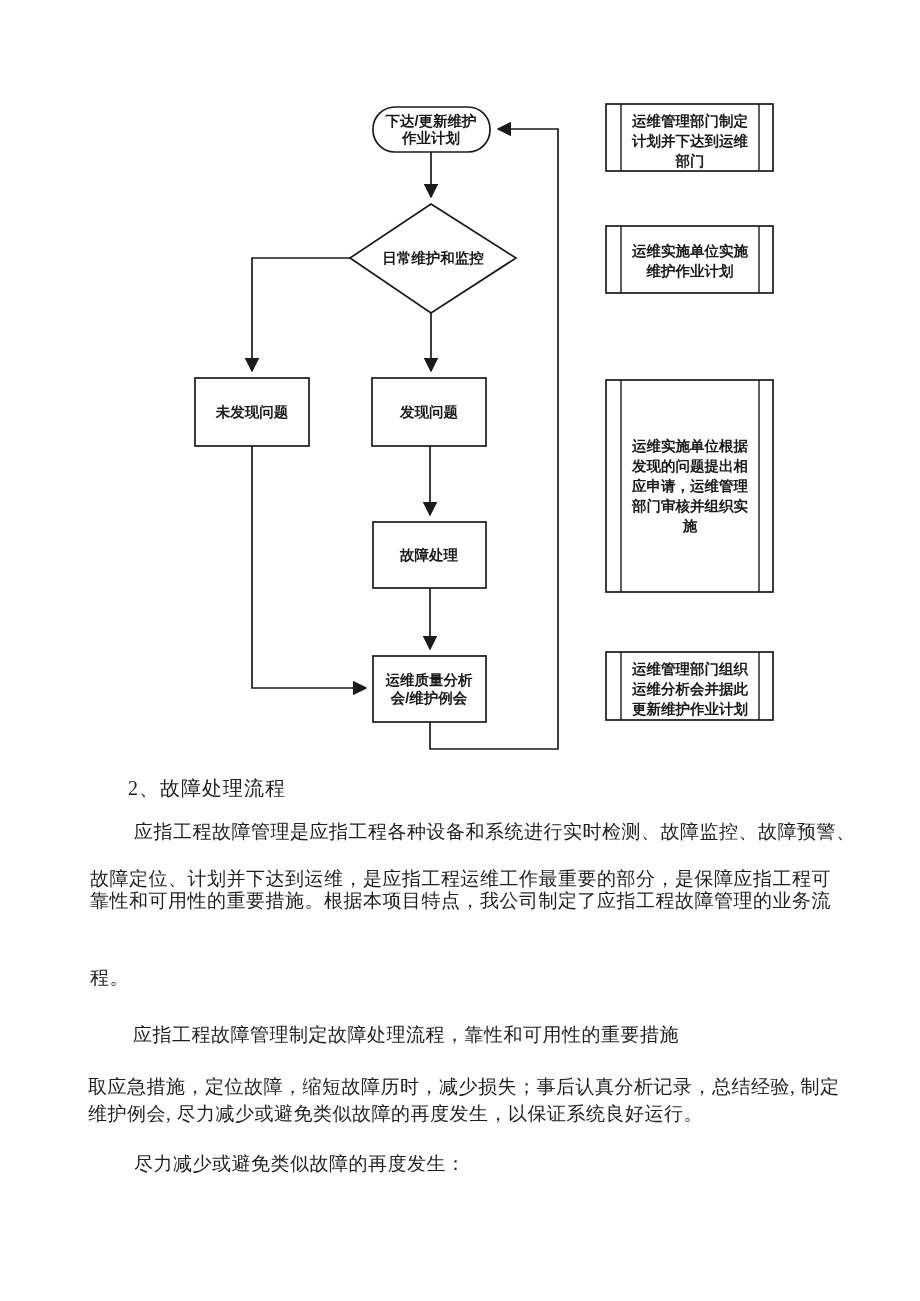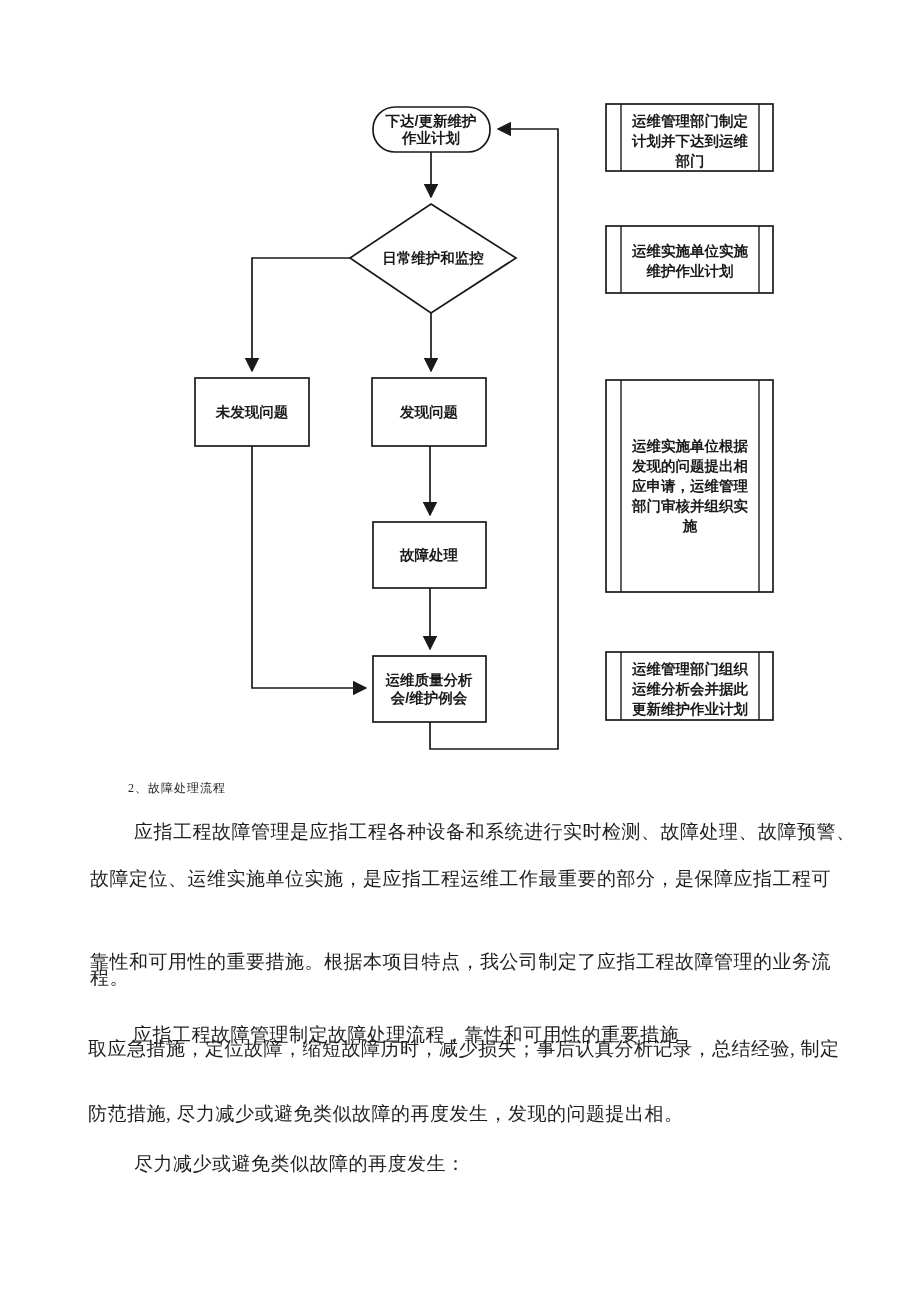--- a/index.html
+++ b/index.html
@@ -14,21 +14,21 @@
   #flowchart .bar{stroke:#1a1a1a;stroke-width:1.4;}
   #flowchart text{
     font-family:"Liberation Sans","DejaVu Sans",sans-serif;
     font-weight:bold;font-size:14.5px;fill:#1a1a1a;text-anchor:middle;
   }
   .doc-line{
     position:absolute;white-space:nowrap;font-size:19px;letter-spacing:0.5px;
     line-height:24px;color:#1f1f1f;
   }
   .doc-heading{
-    position:absolute;white-space:nowrap;font-size:12px;letter-spacing:1px;
+    position:absolute;white-space:nowrap;font-size:20px;letter-spacing:1px;
     line-height:26px;color:#1f1f1f;
   }
 </style>
 </head>
 <body>
 
 <svg id="flowchart" width="920" height="772" viewBox="0 0 920 772">
   <defs>
     <marker id="arw" viewBox="0 0 10 10" refX="9" refY="5" markerWidth="8.5" markerHeight="8.5" orient="auto-start-reverse">
       <path d="M0,0 L10,5 L0,10 z" fill="#1a1a1a"></path>
@@ -111,23 +111,23 @@
     <line class="bar" x1="759" y1="652" x2="759" y2="720"></line>
     <text x="690" y="674">运维管理部门组织</text>
     <text x="690" y="694">运维分析会并据此</text>
     <text x="690" y="714">更新维护作业计划</text>
   </g>
 </svg>
 
 <div>
   <div class="doc-heading" style="left:128px;top:775px">2、故障处理流程</div>
 
-  <div class="doc-line" style="left:134px;top:820px">应指工程故障管理是应指工程各种设备和系统进行实时检测、故障处理、故障预警、</div>
-  <div class="doc-line" style="left:90px;top:867px">故障定位、运维实施单位实施，是应指工程运维工作最重要的部分，是保障应指工程可</div>
-  <div class="doc-line" style="left:90px;top:950px">靠性和可用性的重要措施。根据本项目特点，我公司制定了应指工程故障管理的业务流</div>
+  <div class="doc-line" style="left:134px;top:820px">应指工程故障管理是应指工程各种设备和系统进行实时检测、故障监控、故障预警、</div>
+  <div class="doc-line" style="left:90px;top:867px">故障定位、计划并下达到运维，是应指工程运维工作最重要的部分，是保障应指工程可</div>
+  <div class="doc-line" style="left:90px;top:889px">靠性和可用性的重要措施。根据本项目特点，我公司制定了应指工程故障管理的业务流</div>
   <div class="doc-line" style="left:90px;top:966px">程。</div>
 
   <div class="doc-line" style="left:133px;top:1023px">应指工程故障管理制定故障处理流程，靠性和可用性的重要措施</div>
-  <div class="doc-line" style="left:88px;top:1037px">取应急措施，定位故障，缩短故障历时，减少损失；事后认真分析记录，总结经验, 制定</div>
-  <div class="doc-line" style="left:88px;top:1102px">防范措施, 尽力减少或避免类似故障的再度发生，发现的问题提出相。</div>
+  <div class="doc-line" style="left:88px;top:1075px">取应急措施，定位故障，缩短故障历时，减少损失；事后认真分析记录，总结经验, 制定</div>
+  <div class="doc-line" style="left:88px;top:1102px">维护例会, 尽力减少或避免类似故障的再度发生，以保证系统良好运行。</div>
 
   <div class="doc-line" style="left:134px;top:1152px">尽力减少或避免类似故障的再度发生：</div>
 </div>
 
 </body></html>

